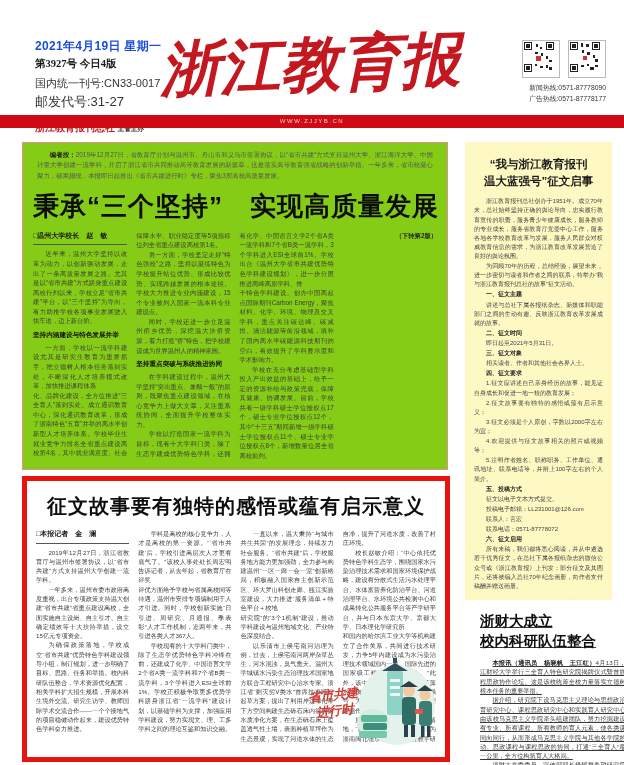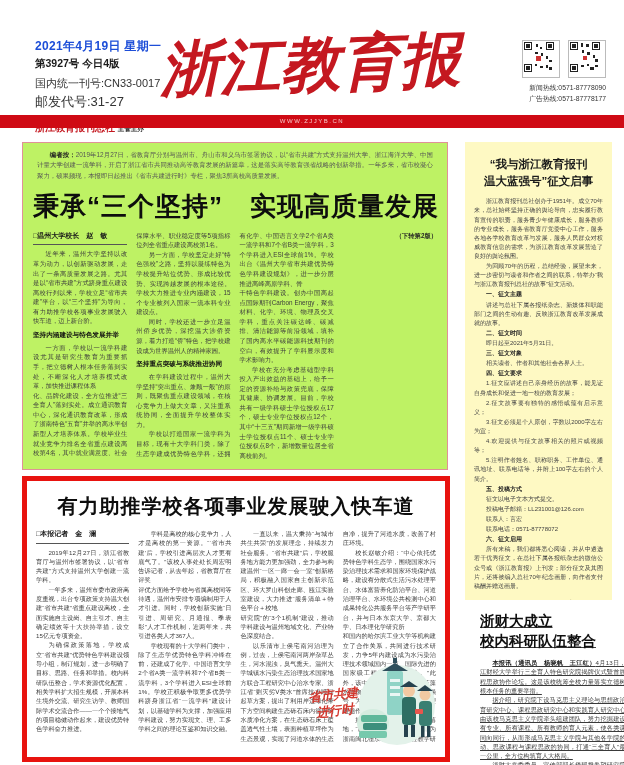--- a/index.html
+++ b/index.html
@@ -4,21 +4,21 @@
 <style>
   html,body{margin:0;padding:0;}
   body{
     width:624px;height:765px;position:relative;overflow:hidden;
     background:#ffffff;color:#3a3a3a;
     font-family:"Liberation Sans","DejaVu Sans",sans-serif;
   }
   
   .pub-info{position:absolute;left:35px;top:38px;width:150px;}
   .pub-date{font-size:12px;font-weight:bold;color:#1d4ed8;letter-spacing:.3px;}
-  .pub-issue{font-size:10.5px;font-weight:bold;color:#1a1a1a;margin-top:2px;}
+  .pub-issue{font-size:10.5px;font-weight:bold;color:#1a1a1a;margin-top:2px;font-family:Liberation Serif, serif;}
   .pub-issn{font-size:11px;color:#333;margin-top:5px;}
   .pub-postal{font-size:13px;color:#333;margin-top:2px;}
   .pub-org{margin-top:10px;font-size:10px;font-weight:bold;color:#c41820;}
   .pub-org small{font-size:6.5px;color:#222;font-weight:bold;}
   .masthead-title{
     position:absolute;left:150px;top:18px;width:320px;height:92px;
     font-family:"DejaVu Serif","Liberation Serif",serif;
     font-size:60px;line-height:92px;font-weight:bold;font-style:italic;
     color:#c41820;text-align:center;letter-spacing:0px;
     transform:rotate(-2deg);white-space:nowrap;
@@ -28,21 +28,21 @@
   .qr{width:34px;height:34px;background:#fff;border:1px solid #bbb;padding:1px;}
   .hotlines{margin-top:5px;text-align:right;}
   .hotline{font-size:6.8px;color:#333;line-height:1.6;white-space:nowrap;}
   .url-bar{
     position:absolute;left:0;right:0;top:115px;height:13px;background:#cf0a14;
     color:#f6c9c9;font-size:6px;letter-spacing:1.5px;text-align:center;line-height:13px;
   }
   
   .lead-box{
     position:absolute;left:22px;top:142px;width:426px;height:328px;
-    border:1px solid #e09197;background:#bef264;padding:7px 10px;box-sizing:border-box;
+    border:1px solid #e09197;background:#84cc16;padding:7px 10px;box-sizing:border-box;
   }
   .editor-note{font-size:6.4px;line-height:1.6;text-align:justify;color:#555;text-indent:2em;margin:0 4px;}
   .editor-note b{color:#222;}
   .lead-headline{
     font-size:26px;font-weight:900;color:#0d0d0d;text-align:center;
     letter-spacing:1px;margin:8px 0 7px;white-space:nowrap;
   }
   .lead-cols{
     height:232px;overflow:hidden;
     column-count:4;column-gap:9px;column-fill:auto;
@@ -183,21 +183,21 @@
     <p class="subhead">坚持重点突破与系统推进协同</p>
     <p class="para">在学科建设过程中，温州大学坚持“突出重点、兼顾一般”的原则，既聚焦重点建设领域，在核心竞争力上做大文章，又注重系统协同，全面提升学校整体实力。</p>
     <p class="para">学校以打造国家一流学科为目标，现有十大学科门类，除了生态学建成优势特色学科，还拥有化学、中国语言文学2个省A类一流学科和7个省B类一流学科，3个学科进入ESI全球前1%。学校出台《温州大学省市共建优势特色学科建设规划》，进一步分层推进高峰高原学科、骨</p>
     <p class="para" style="text-indent:0">干特色学科建设。创办中国高起点国际期刊Carbon Energy，聚焦材料、化学、环境、物理及交叉学科，重点关注碳达峰、碳减排、清洁能源等前沿领域，填补了国内高水平碳能源科技期刊的空白，有效提升了学科显示度和学术影响力。</p>
     <p class="para">学校在充分考虑基础型学科投入产出效益的基础上，给予一定的资源补给与政策兜底，保障其健康、协调发展。目前，学校共有一级学科硕士学位授权点17个，硕士专业学位授权点12个，其中“十三五”期间新增一级学科硕士学位授权点11个、硕士专业学位授权点8个，新增数量位居全省高校前列。</p>
     <p class="turn-note">（下转第2版）</p>
   </div>
 </div>
 
 <div class="feature-box">
-  <h2 class="feature-headline">有力助推学校各项事业发展驶入快车道</h2>
+  <h2 class="feature-headline">征文故事要有独特的感悟或蕴有启示意义</h2>
   <div class="feature-cols">
     <p class="byline">□本报记者　金　澜</p>
     <p class="para">2019年12月27日，浙江省教育厅与温州市签署协议，以“省市共建”方式支持温州大学创建一流学科。</p>
     <p class="para">一年多来，温州市委市政府高度重视，出台专项政策支持温大创建“省市共建”省重点建设高校，全面实施自主设岗、自主引才、自主确定绩效等十大扶持举措，设立15亿元专项资金。</p>
     <p class="para">为确保政策落地，学校成立“省市共建”优势特色学科建设领导小组，制订规划，进一步明确了目标、思路、任务和举措。校内科研队伍整合，学术资源优化配置，相关学科扩大招生规模，开展本科生境外交流、研究生访学、教师国际学术交流合作——一个个接地气的项目稳健动作起来，建设优势特色学科奋力推进。</p>
     <p class="para">学科是高校的核心竞争力，人才是高校的第一资源。“‘省市共建’后，学校引进高层次人才更有底气了。”该校人事处处长周宏明告诉记者，从去年起，省教育厅在评奖</p>
     <p class="para" style="text-indent:0">评优方面给予学校与省属高校同等待遇，温州市安排专项编制用于人才引进。同时，学校创新实施“日引进、周研究、月通报、季表彰”人才工作机制，近两年来，共引进各类人才367人。</p>
     <p class="para">学校现有的十大学科门类中，除了生态学优势特色学科冲锋在前，还建成了化学、中国语言文学2个省A类一流学科和7个省B类一流学科，3个学科进入ESI全球前1%。学校正积极争取更多优势学科跻身浙江省“一流学科”建设计划，以基础学科为支撑，加强应用学科建设，努力实现文、理、工多学科之间的理论互鉴和知识交融。</p>
     <p class="para">一直以来，温大秉持“与城市共生共荣”的发展理念，持续发力社会服务。“省市共建”后，学校服务地方能力更加强劲，全力参与构建温州“一区一廊一会一室”创新格局，积极融入国家自主创新示范区、环大罗山科创走廊、瓯江实验室建设，大力推进“服务清单＋特色平台＋校地</p>
     <p class="para" style="text-indent:0">研究院”的“3个1机制”建设，推动学科建设与温州地域文化、产业特色深度结合。</p>

